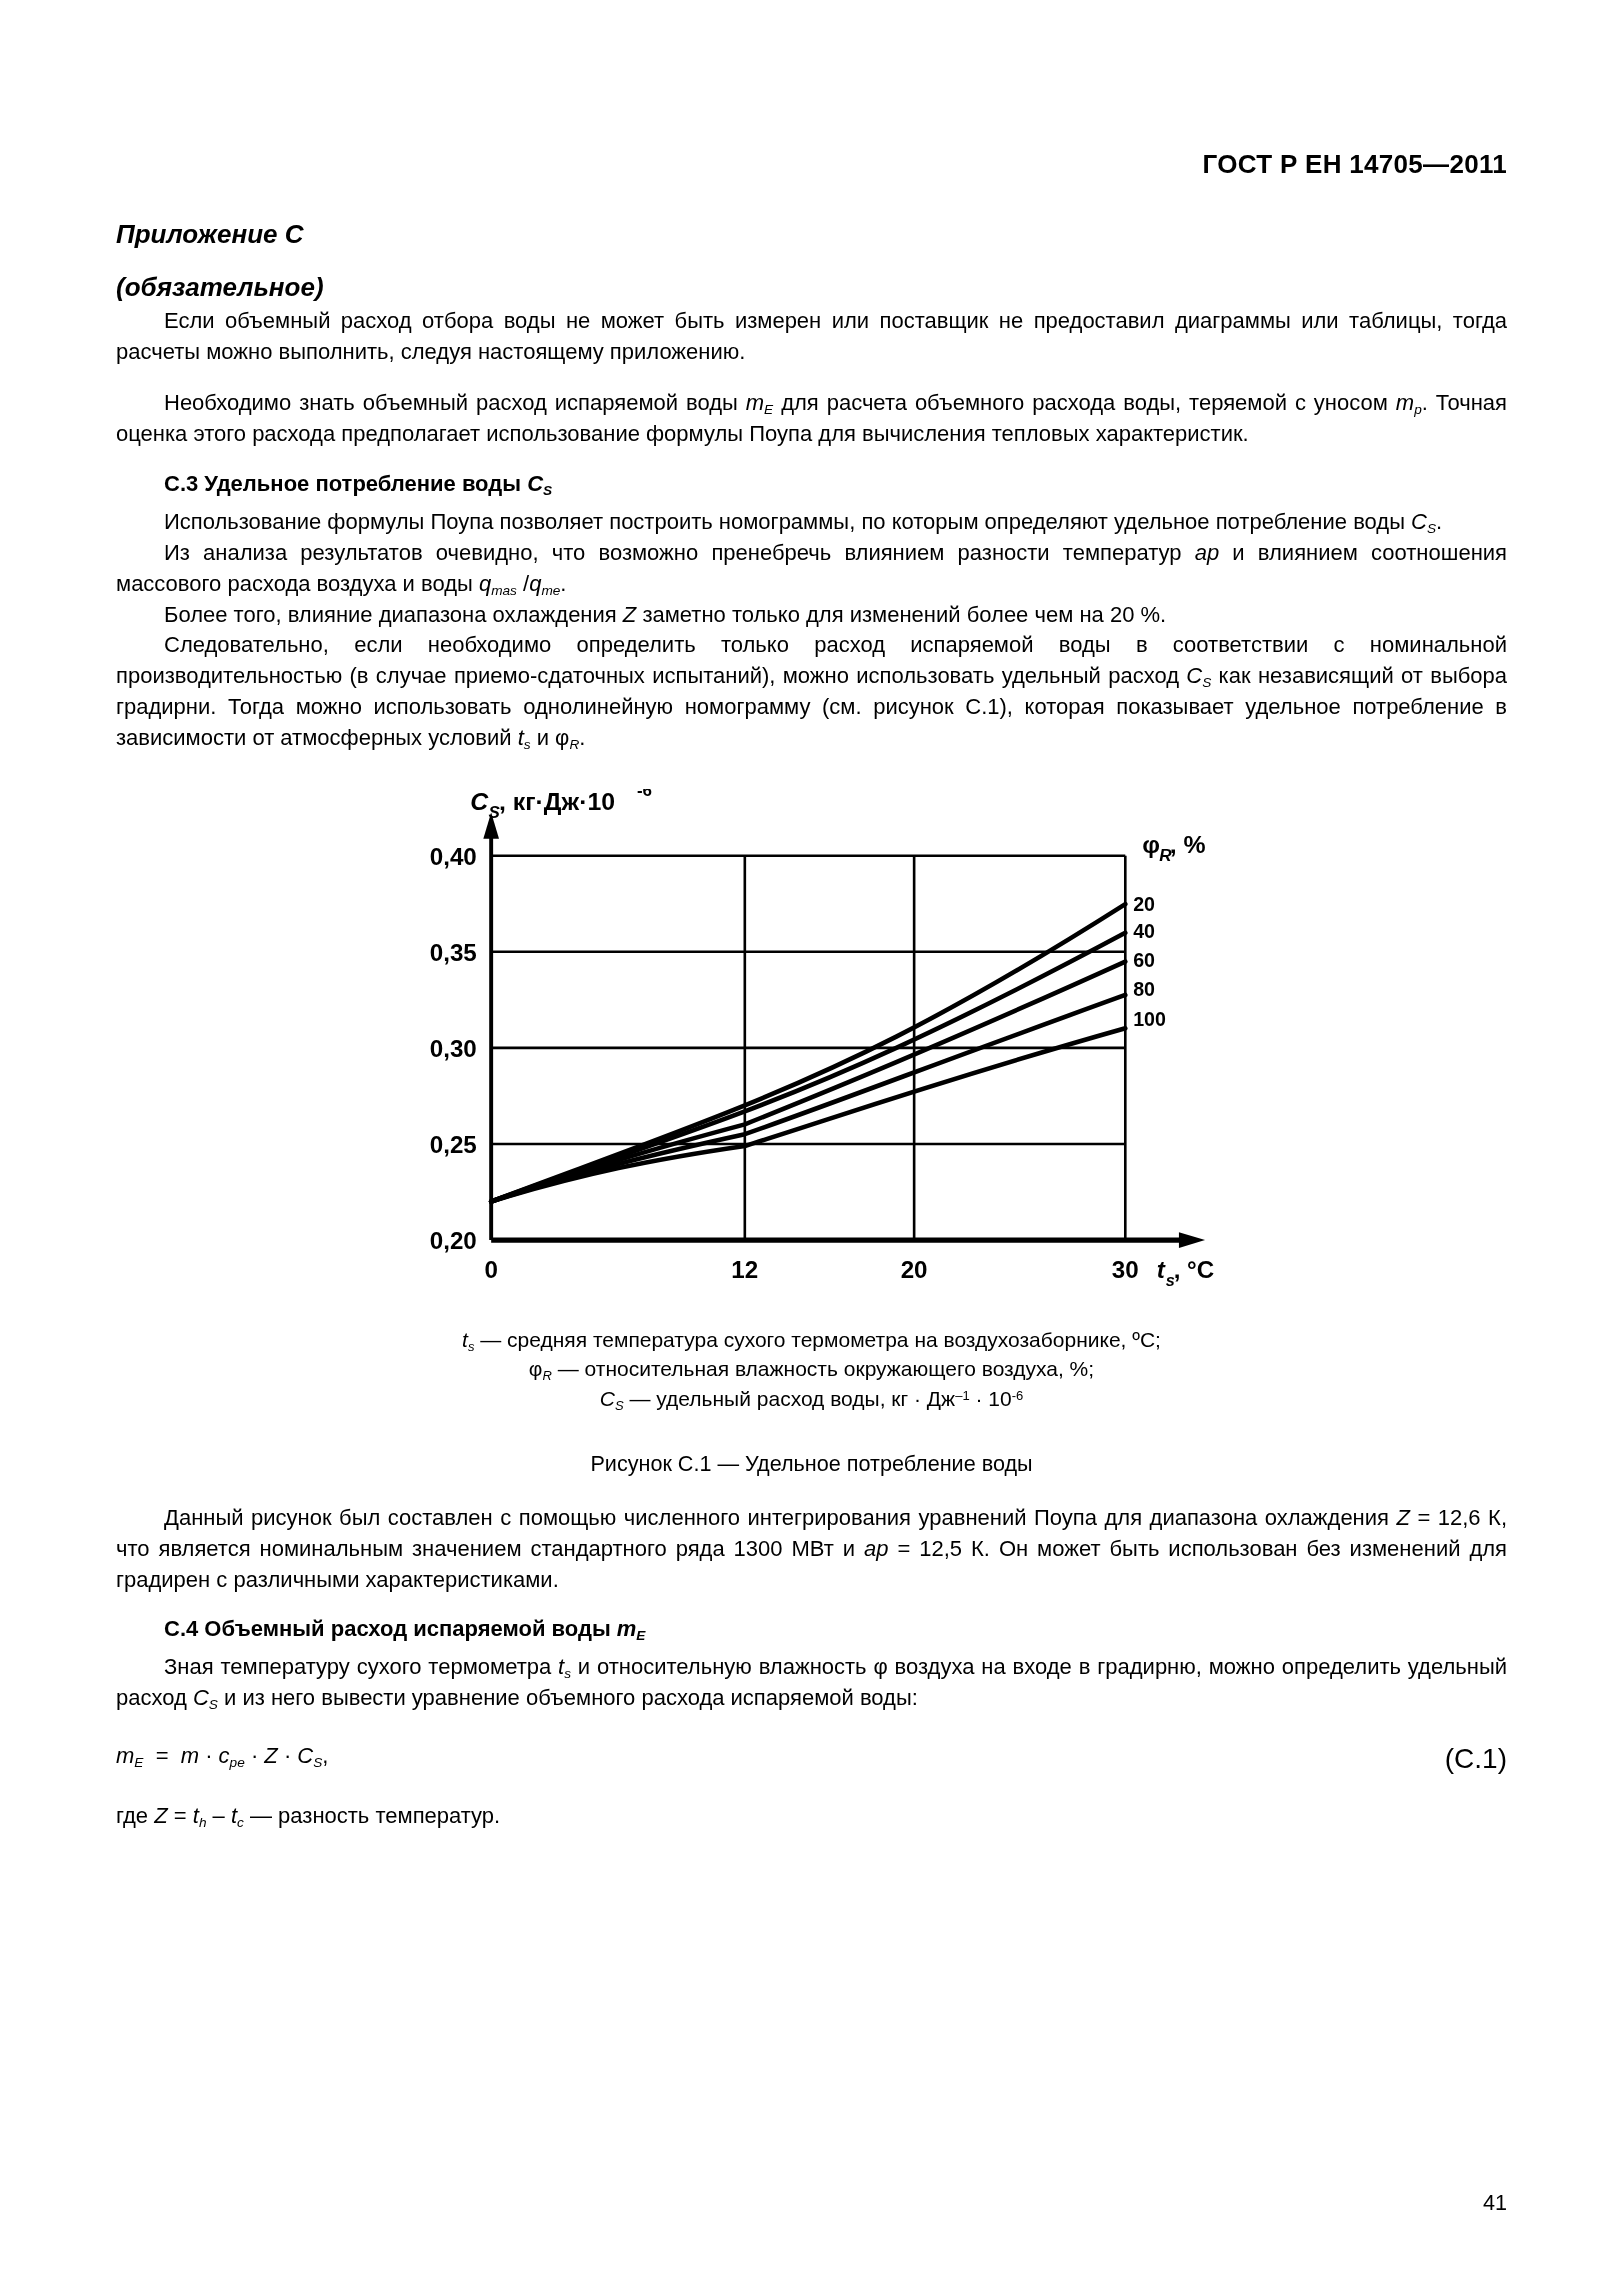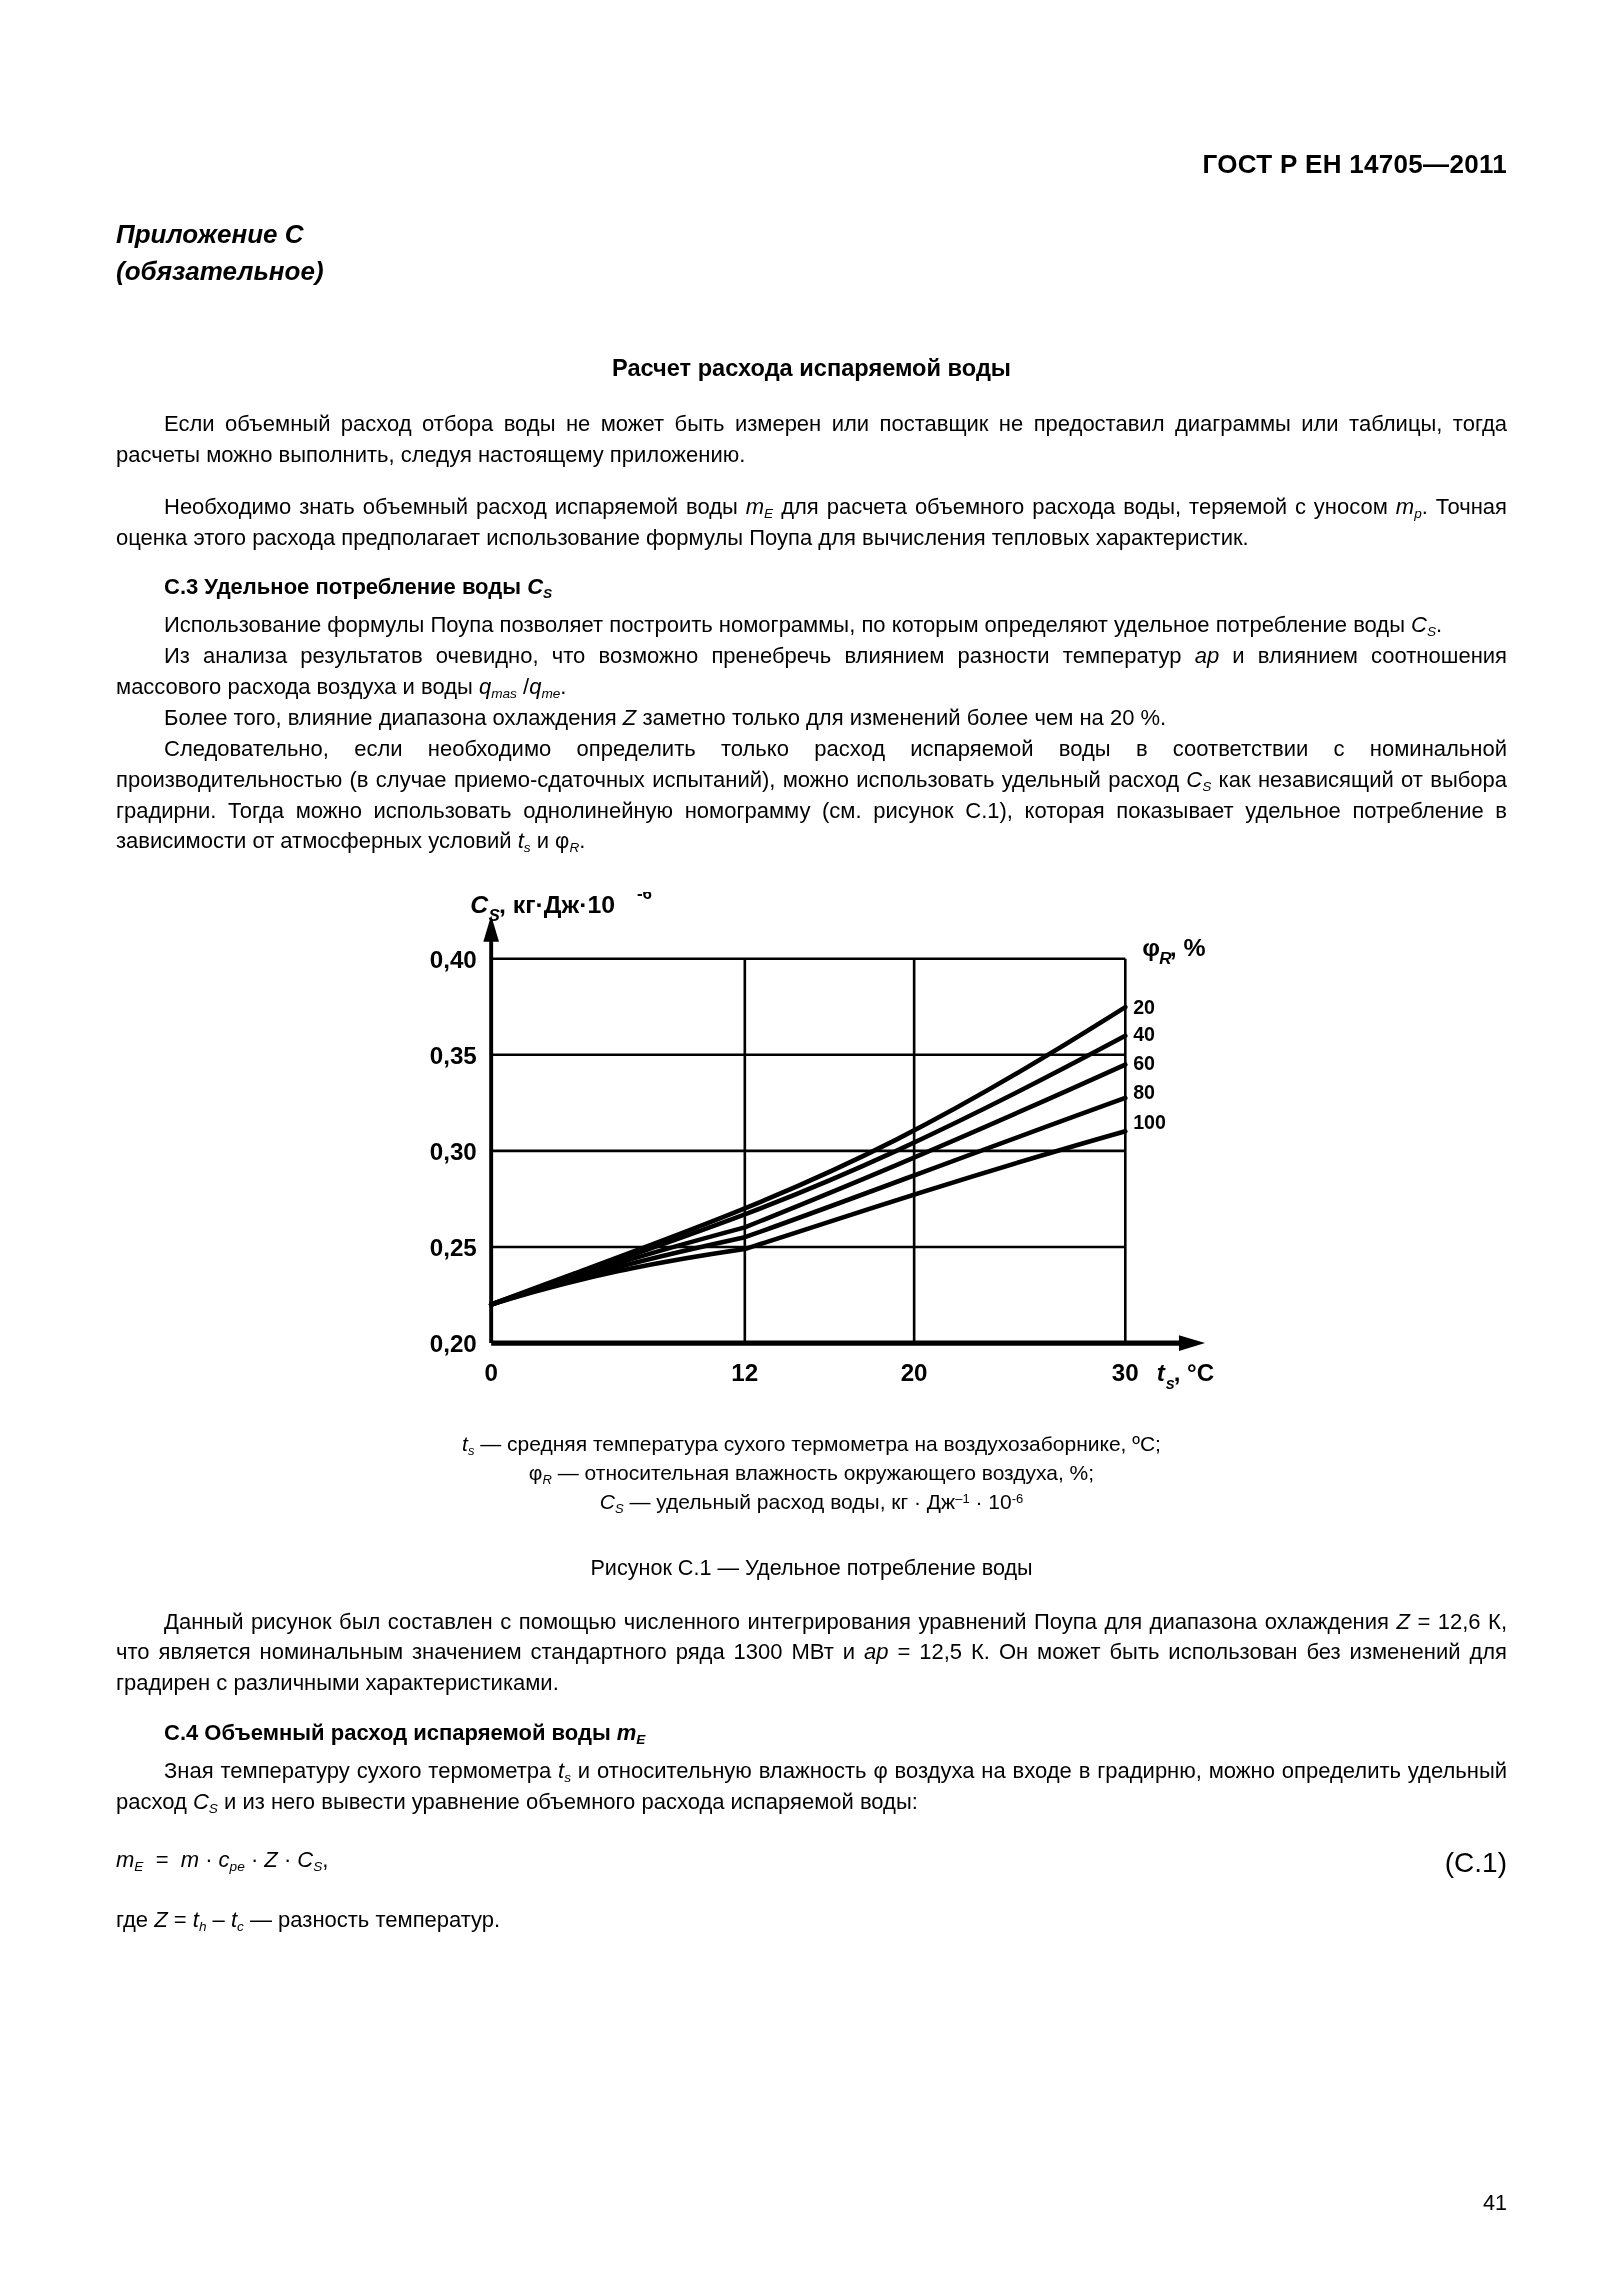--- a/index.html
+++ b/index.html
@@ -20,21 +20,21 @@
   }
   
   .content{
     position:absolute;left:116px;right:116px;top:216px;
   }
   .annex-head{
     font-size:26px;font-weight:bold;line-height:1.42;
     margin-bottom:0;
     font-style:italic;
   }
-  .annex-head .l2{display:block;}
+  .annex-head .l2{display:block;margin-top:16px;}
   .main-title{
     text-align:center;font-size:23.6px;font-weight:bold;
     margin-top:65px;margin-bottom:27.5px;
   }
   h3.sec{
     font-size:22px;font-weight:bold;margin:0 0 9.2px 0;
     padding-left:48px;
   }
   p.body{
     font-size:22px;line-height:1.40;margin:0 0 2.6px 0;
@@ -84,21 +84,20 @@
 
   <div class="doc-header">ГОСТ Р ЕН 14705—2011</div>
 
   <div class="content">
 
     <div class="annex-head">
       <span>Приложение С</span>
       <span class="l2">(обязательное)</span>
     </div>
 
-    <div class="main-title">Расчет расхода испаряемой воды</div>
 
     <p class="body">Если объемный расход отбора воды не может быть измерен или поставщик не предоставил диаграммы или таблицы, тогда расчеты можно выполнить, следуя настоящему приложению.</p>
 
     <div class="spacer-sm"></div>
 
     <p class="body"><span>Необходимо знать объемный расход испаряемой воды </span><i class="v"><span>m</span><sub>E</sub></i><span> для расчета объемного расхода воды, теряемой с уносом </span><i class="v"><span>m</span><sub>p</sub></i><span>. Точная оценка этого расхода предполагает использование формулы Поупа для вычисления тепловых характеристик.</span></p>
 
     <div class="spacer-sm"></div>
 
     <h3 class="sec"><span>С.3 Удельное потребление воды </span><i class="v"><span>C</span><sub>S</sub></i></h3>

